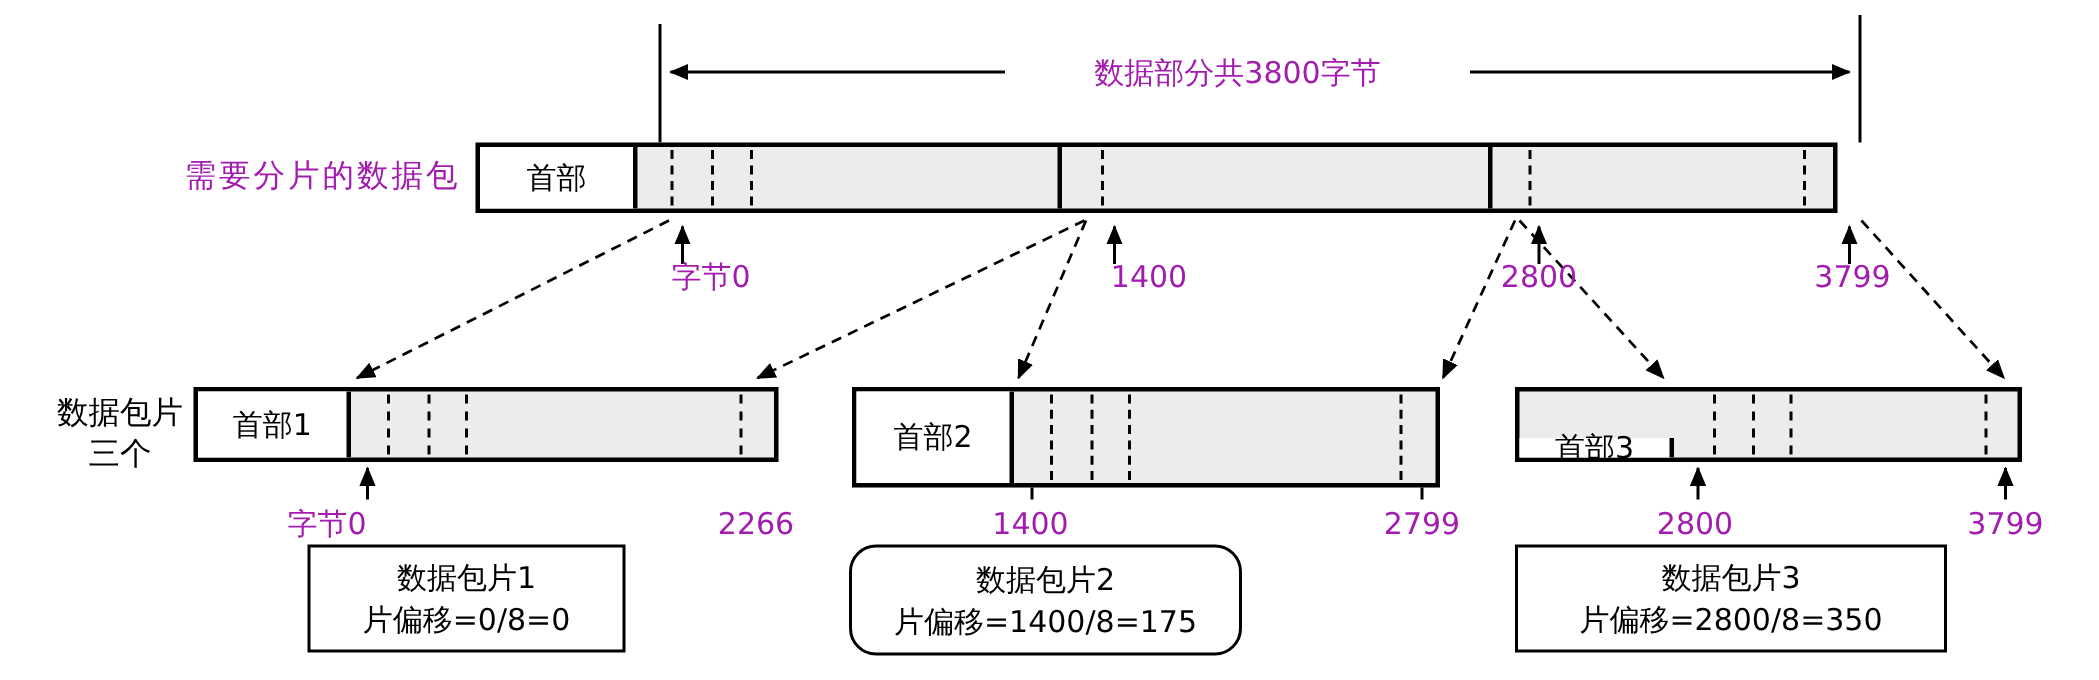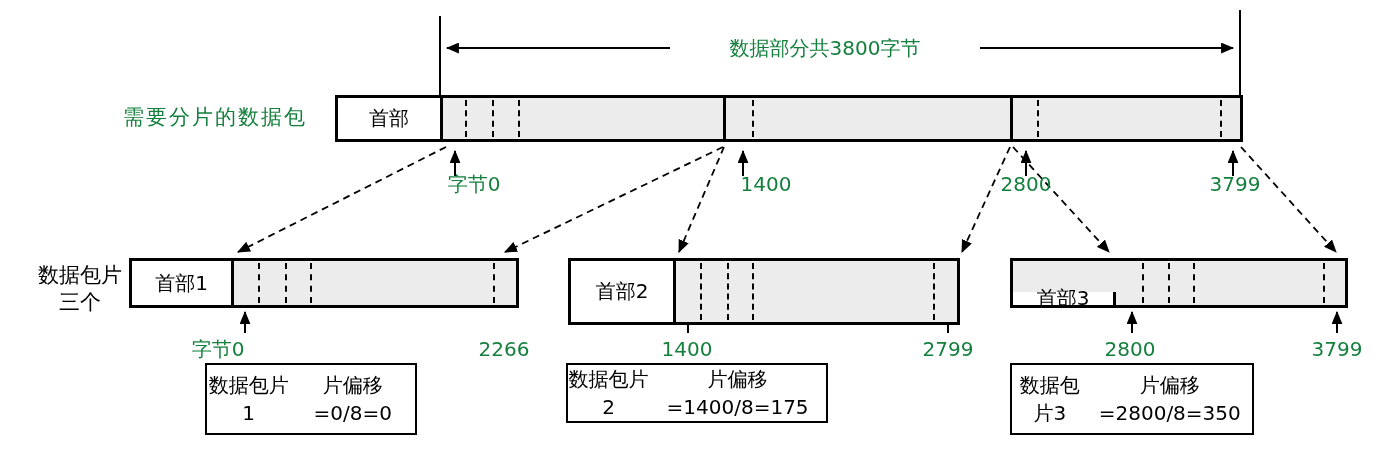--- a/index.html
+++ b/index.html
@@ -1,29 +1,29 @@
 <!DOCTYPE html>
 <html><head>
 <meta charset="utf-8">
 <style>
   html,body{margin:0;padding:0;background:#fff;}
   .canvas{
     position:relative;width:1399px;height:453px;background:#fff;overflow:hidden;
     font-family:"DejaVu Sans","Liberation Sans",sans-serif;color:#000;
   }
-  .lbl{position:absolute;font-size:20px;line-height:24px;white-space:nowrap;color:#15803d;}
+  .lbl{position:absolute;font-size:20px;line-height:24px;white-space:nowrap;color:#a21caf;}
   .ctr{transform:translateX(-50%);}
   
   .pktbox{position:absolute;border:3px solid #000;background:#ececec;box-sizing:border-box;}
   .hdr{position:absolute;left:0;top:0;bottom:0;background:#fff;border-right:3px solid #000;
        display:flex;align-items:center;justify-content:center;font-size:20px;}
   .soliddiv{position:absolute;top:0;bottom:0;width:3px;background:#000;}
   .dotline{position:absolute;top:2px;bottom:2px;width:0;border-left:2px dashed #000;}
   .infobox{position:absolute;border:2px solid #000;background:#fff;box-sizing:border-box;
-           display:flex;align-items:center;justify-content:center;
+           display:flex;flex-direction:column;align-items:center;justify-content:center;
            font-size:20px;line-height:28px;text-align:center;}
   .sectlabel{position:absolute;font-size:21px;line-height:27px;text-align:center;}
   svg.overlay{position:absolute;left:0;top:0;width:1399px;height:453px;pointer-events:none;}
 </style>
 </head>
 <body>
 
 <div class="canvas">
 
   <svg class="overlay" viewBox="0 0 1399 453" xmlns="http://www.w3.org/2000/svg">
@@ -62,21 +62,21 @@
       <line x1="948" y1="333" x2="948" y2="312" marker-end="url(#ah)"></line>
       <line x1="1132" y1="333" x2="1132" y2="312" marker-end="url(#ah)"></line>
       <line x1="1337" y1="333" x2="1337" y2="312" marker-end="url(#ah)"></line>
     </g>
   </svg>
 
   <div class="lbl" style="left:670px;top:36px;width:310px;text-align:center;background:#fff;">数据部分共3800字节</div>
 
   <div class="lbl" style="left:123px;top:105px;letter-spacing:2px;font-size:21px;">需要分片的数据包</div>
 
-  <div class="pktbox" style="left:335px;top:95px;width:908px;height:47px;">
+  <div class="pktbox" style="left:317px;top:95px;width:908px;height:47px;">
     <div class="hdr" style="width:102px;">
       <span>首部</span>
     </div>
     <div class="dotline" style="left:127px;"></div>
     <div class="dotline" style="left:154px;"></div>
     <div class="dotline" style="left:180px;"></div>
     <div class="soliddiv" style="left:385px;"></div>
     <div class="dotline" style="left:414px;"></div>
     <div class="soliddiv" style="left:672px;"></div>
     <div class="dotline" style="left:699px;"></div>
@@ -127,22 +127,22 @@
   <div class="lbl ctr" style="left:504px;top:337px;">2266</div>
   <div class="lbl ctr" style="left:687px;top:337px;">1400</div>
   <div class="lbl ctr" style="left:948px;top:337px;text-align:center;">2799</div>
   <div class="lbl ctr" style="left:1130px;top:337px;">2800</div>
   <div class="lbl ctr" style="left:1337px;top:337px;">3799</div>
 
   <div class="infobox" style="left:205px;top:363px;width:212px;height:72px;">
     <div>数据包片1</div>
     <div>片偏移=0/8=0</div>
   </div>
-  <div class="infobox" style="left:566px;top:363px;width:262px;height:60px;">
+  <div class="infobox" style="left:566px;top:363px;width:262px;height:74px;border-radius:18px;">
     <div>数据包片2</div>
     <div>片偏移=1400/8=175</div>
   </div>
-  <div class="infobox" style="left:1010px;top:363px;width:244px;height:72px;">
+  <div class="infobox" style="left:1010px;top:363px;width:288px;height:72px;">
     <div>数据包片3</div>
     <div>片偏移=2800/8=350</div>
   </div>
 
 </div>
 
 </body></html>

